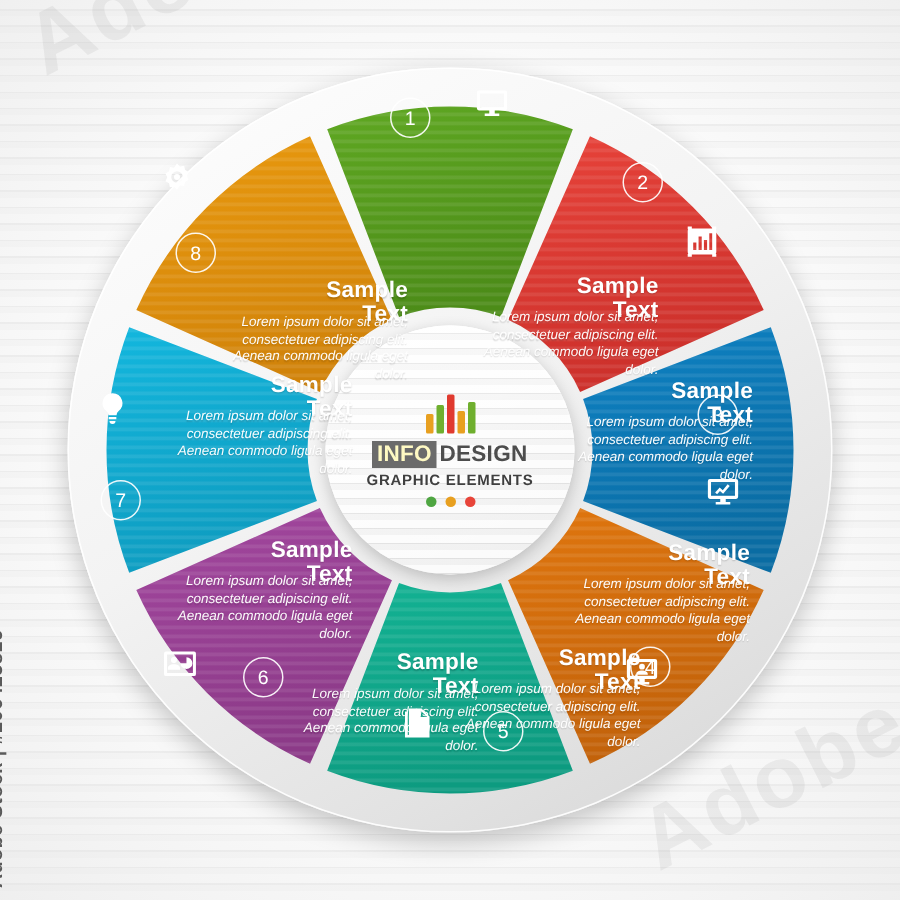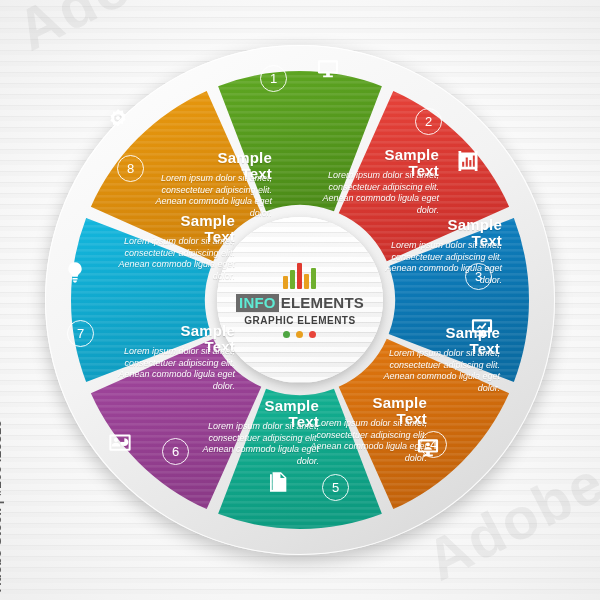--- a/index.html
+++ b/index.html
@@ -65,35 +65,36 @@
       rgba(255,255,255,.85) 0px, rgba(255,255,255,.85) 5px,
       rgba(220,220,220,.55) 5px, rgba(220,220,220,.55) 6px,
       rgba(246,246,246,.7) 6px, rgba(246,246,246,.7) 10px);
     pointer-events:none;
   }
   #hub-inner{position:relative;z-index:2;text-align:center;}
   #logo-bars{height:26px;display:flex;align-items:flex-end;justify-content:center;gap:2px;margin-bottom:5px;}
   #logo-bars i{display:block;width:5px;border-radius:1px;}
   #logo-word{display:flex;align-items:center;justify-content:center;margin-bottom:3px;}
   #logo-info{
-    background:#6b6b6b;color:#5eead4;font-weight:bold;font-size:15px;
+    background:#6b6b6b;color:#fef9c3;font-weight:bold;font-size:15px;
     padding:1px 3px 2px 3px;letter-spacing:.2px;line-height:1;
   }
   #logo-graphic{
     color:#4d4d4d;font-weight:bold;font-size:15px;letter-spacing:.2px;line-height:1;
     padding-left:2px;
   }
   #logo-sub{color:#3f3f3f;font-weight:bold;font-size:10px;letter-spacing:.5px;}
   #logo-dots{display:flex;gap:6px;justify-content:center;margin-top:5px;}
   #logo-dots i{width:7px;height:7px;border-radius:50%;display:block;}
   
   .seg-txt{
     position:absolute;width:132px;text-align:right;
     color:#ffffff;pointer-events:none;
     text-shadow:0 1px 1px rgba(0,0,0,.17);
+    margin-top:36px;
   }
   .seg-title{font-size:15px;font-weight:bold;line-height:1.08;letter-spacing:.2px;}
   .seg-title .t2{display:inline-block;padding-left:34px;}
   .seg-body{font-size:9px;line-height:1.28;margin-top:-9px;opacity:.97;font-style:italic;}
   
   .badge{
     position:absolute;width:25px;height:25px;border-radius:50%;
     border:1.6px solid rgba(255,255,255,.92);
     color:#ffffff;font-size:13px;font-weight:normal;
     display:flex;align-items:center;justify-content:center;
@@ -897,21 +898,21 @@
     <div id="hub-inner">
       <div id="logo-bars">
           <i style="background: rgb(232, 160, 32); height: 13px;"></i>
           <i style="background: rgb(111, 175, 46); height: 19px;"></i>
           <i style="background: rgb(224, 58, 47); height: 26px;"></i>
           <i style="background: rgb(232, 160, 32); height: 15px;"></i>
           <i style="background: rgb(111, 175, 46); height: 21px;"></i>
         </div>
       <div id="logo-word">
         <span id="logo-info">INFO</span>
-          <span id="logo-graphic">ELEMENTS</span>
+          <span id="logo-graphic">DESIGN</span>
       </div>
       <div id="logo-sub">GRAPHIC ELEMENTS</div>
       <div id="logo-dots">
           <i style="background: rgb(79, 166, 66);"></i>
           <i style="background: rgb(232, 160, 32);"></i>
           <i style="background: rgb(232, 69, 58);"></i>
         </div>
     </div>
   </div>
 

